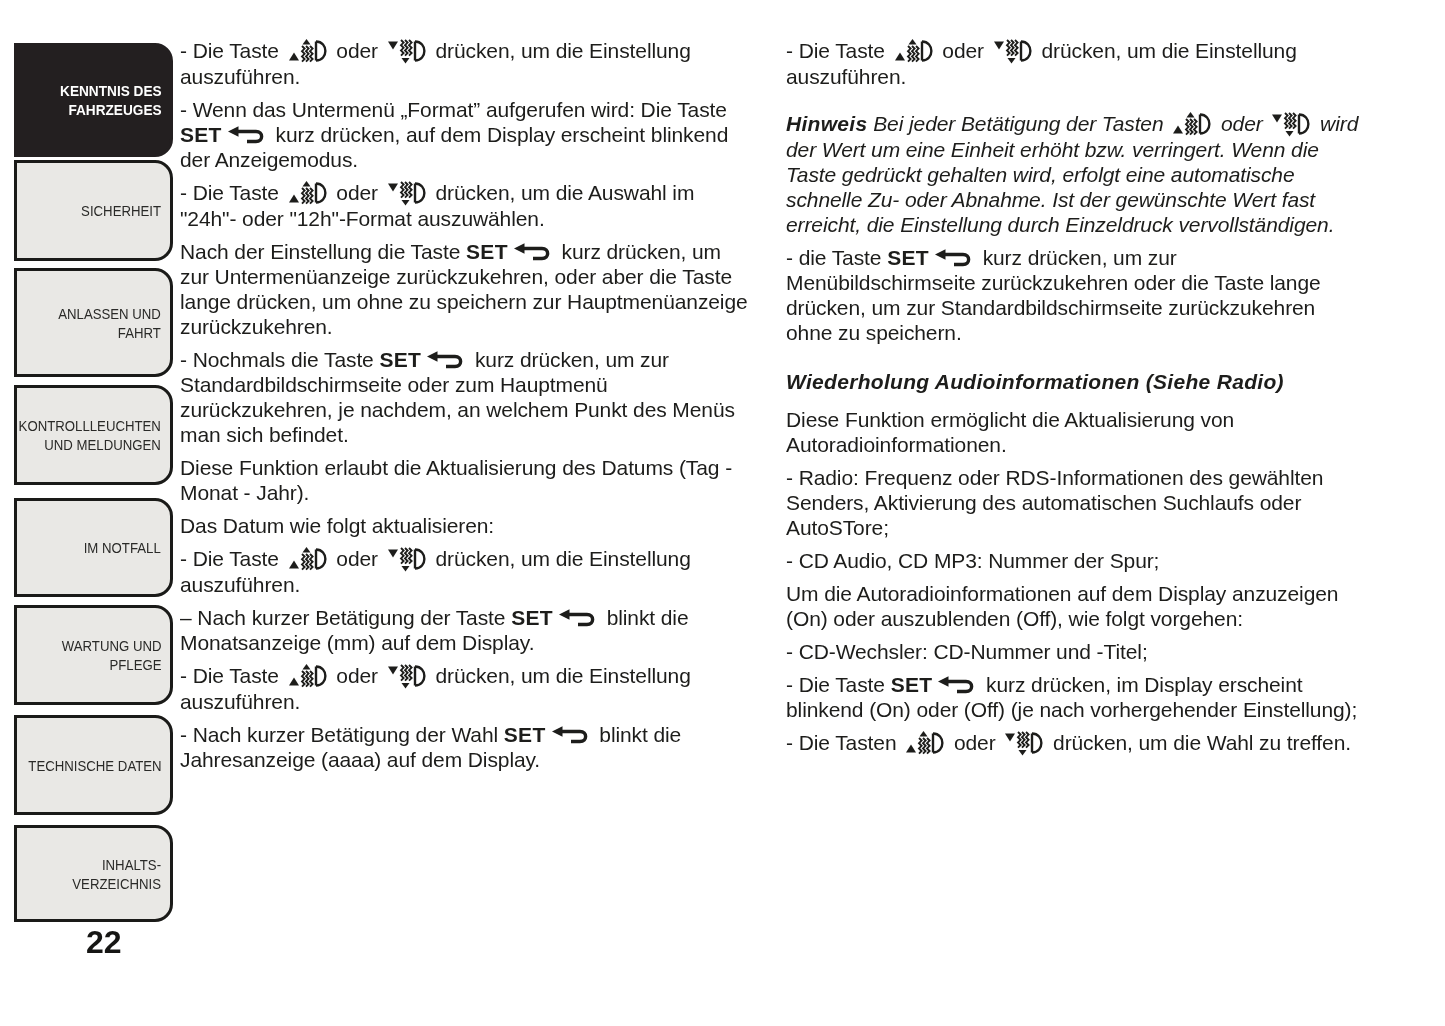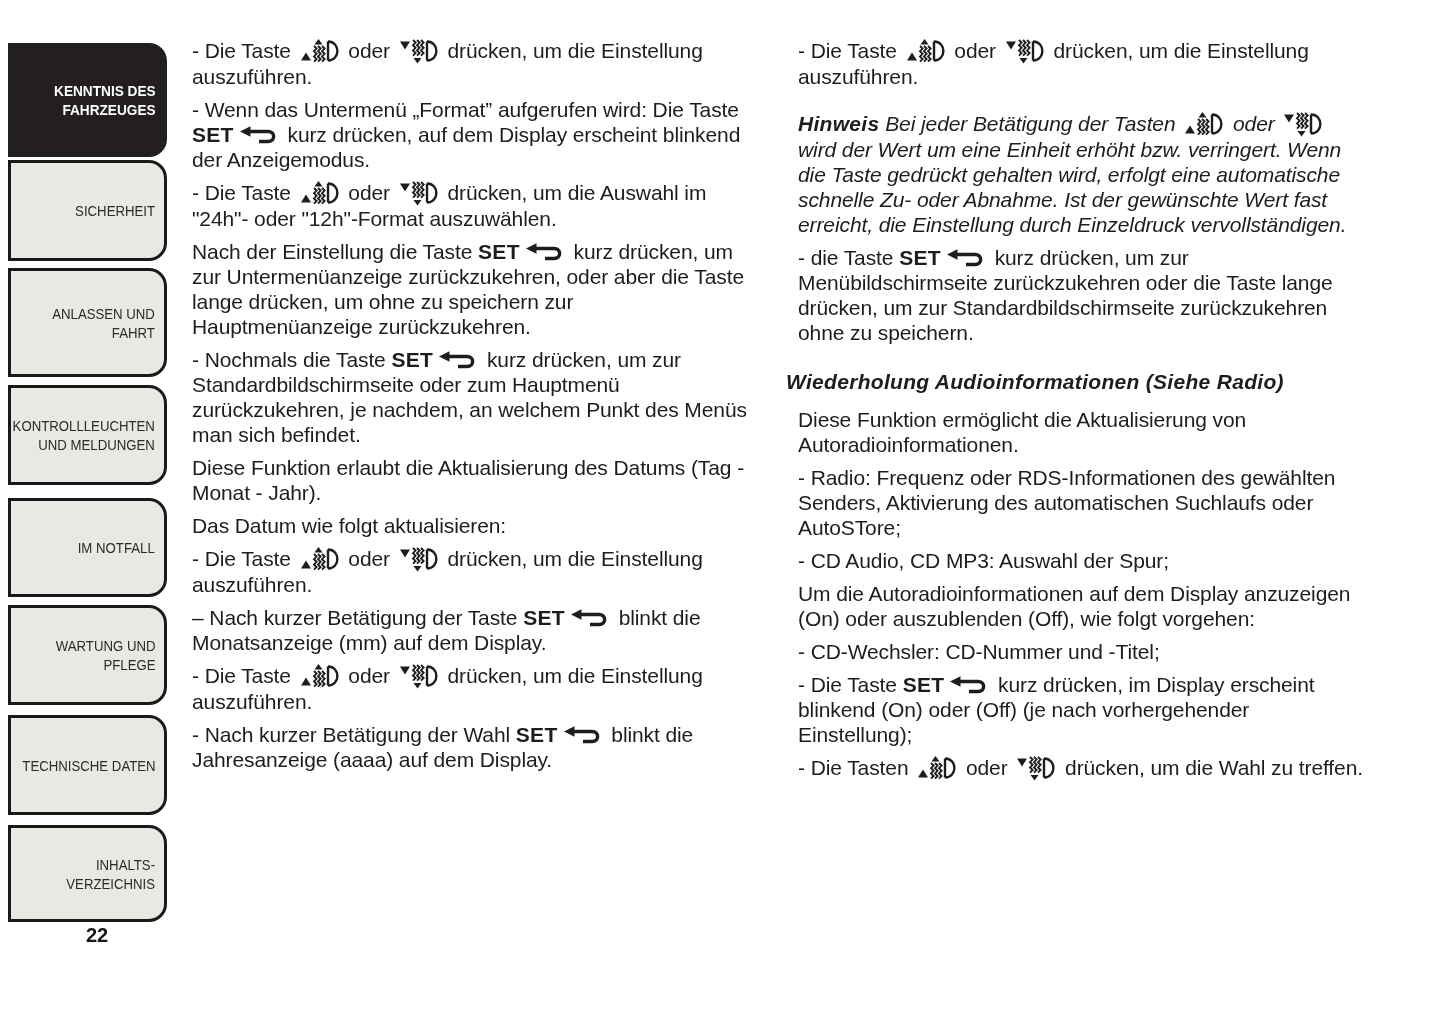--- a/index.html
+++ b/index.html
@@ -10,21 +10,21 @@
     --page-bg:#ffffff;
   }
   html,body{margin:0;padding:0;}
   body{
     width:1445px;height:1026px;position:relative;overflow:hidden;
     background:var(--page-bg);
     font-family:"Liberation Sans", sans-serif;
     color:var(--text);
   }
   
-  .sidebar{position:absolute;left:12px;top:0;width:170px;height:786px;}
+  .sidebar{position:absolute;left:18px;top:0;width:170px;height:786px;}
   .tab{
     position:absolute;left:-4px;width:159px;
     background:var(--tab-bg);
     border:3px solid var(--tab-border);
     border-radius:0 18px 18px 0;
     display:flex;align-items:center;justify-content:flex-end;
     box-sizing:border-box;
   }
   .tab.active{background:var(--tab-active-bg);border-color:var(--tab-active-bg);}
   .tab-label{
@@ -37,28 +37,28 @@
   .tab:nth-child(1){top:43px;height:114px;}
   .tab:nth-child(2){top:160px;height:101px;}
   .tab:nth-child(3){top:268px;height:109px;}
   .tab:nth-child(4){top:385px;height:100px;}
   .tab:nth-child(5){top:498px;height:99px;}
   .tab:nth-child(6){top:605px;height:100px;}
   .tab:nth-child(7){top:715px;height:100px;}
   .tab:nth-child(8){top:825px;height:97px;}
   .page-number{
     position:absolute;left:86px;top:924px;
-    font-size:20px;font-weight:700;color:#161614;
+    font-size:32px;font-weight:700;color:#161614;
   }
   
   .column{position:absolute;top:38px;}
   .column-left{left:180px;width:572px;}
   .column-right{left:786px;width:578px;}
   .para,.heading{
-    margin:0 0 8px 12px;
+    margin:0 0 8px 0;
     font-size:21px;line-height:25px;
     letter-spacing:-0.1px;
   }
   .heading{font-weight:700;margin:18px 0 13px 0;}
   .heading.spaced{margin-top:24px;font-style:italic;}
   .para.spaced{margin-top:22px;font-style:italic;}
   .bold{font-weight:700;letter-spacing:0.3px;}
   
   .icon{display:inline-block;margin:0 3px;color:var(--text);}
   .icon svg{display:inline-block;}
@@ -246,21 +246,21 @@
             <path d="M28 3.5 V22.5" fill="none" stroke="currentColor" stroke-width="2.4"></path>
             <path d="M28 3.5 C40.5 3.5 40.5 22.5 28 22.5" fill="none" stroke="currentColor" stroke-width="2.4"></path>
           </svg></span><span> wird der Wert um eine Einheit erhöht bzw. verringert. Wenn die Taste gedrückt gehalten wird, erfolgt eine automatische schnelle Zu- oder Abnahme. Ist der gewünschte Wert fast erreicht, die Einstellung durch Einzeldruck vervollständigen.</span></p>
       <p class="para"><span>- die Taste </span><span class="bold">SET</span><span class="icon icon-set-return"><svg width="40" height="20" viewBox="0 0 40 20">
             <polygon points="1,6.5 11.5,1.2 11.5,11.8" fill="currentColor"></polygon>
             <path d="M10 6.5 H29 C36.5 6.5 36.5 16.5 29 16.5 H20" fill="none" stroke="currentColor" stroke-width="3.4"></path>
           </svg></span><span> kurz drücken, um zur Menübildschirmseite zurückzukehren oder die Taste lange drücken, um zur Standardbildschirmseite zurückzukehren ohne zu speichern.</span></p>
       <h3 class="heading spaced"><span class="bold">Wiederholung Audioinformationen (Siehe Radio)</span></h3>
       <p class="para"><span>Diese Funktion ermöglicht die Aktualisierung von Autoradioinformationen.</span></p>
       <p class="para"><span>- Radio: Frequenz oder RDS-Informationen des gewählten Senders, Aktivierung des automatischen Suchlaufs oder AutoSTore;</span></p>
-      <p class="para"><span>- CD Audio, CD MP3: Auswahl der Spur;</span></p>
+      <p class="para"><span>- CD Audio, CD MP3: Nummer der Spur;</span></p>
       <p class="para"><span>Um die Autoradioinformationen auf dem Display anzuzeigen (On) oder auszublenden (Off), wie folgt vorgehen:</span></p>
       <p class="para"><span>- CD-Wechsler: CD-Nummer und -Titel;</span></p>
       <p class="para"><span>- Die Taste </span><span class="bold">SET</span><span class="icon icon-set-return"><svg width="40" height="20" viewBox="0 0 40 20">
             <polygon points="1,6.5 11.5,1.2 11.5,11.8" fill="currentColor"></polygon>
             <path d="M10 6.5 H29 C36.5 6.5 36.5 16.5 29 16.5 H20" fill="none" stroke="currentColor" stroke-width="3.4"></path>
           </svg></span><span> kurz drücken, im Display erscheint blinkend (On) oder (Off) (je nach vorhergehender Einstellung);</span></p>
       <p class="para"><span>- Die Tasten </span><span class="icon icon-beam-up"><svg width="40" height="26" viewBox="0 0 40 26">
             <polygon points="1,22.5 11,22.5 6,14.5" fill="currentColor"></polygon>
             <polygon points="18.5,1 14.5,6.5 22.5,6.5" fill="currentColor"></polygon>
             <path d="M14 0 l2.6 2.6 -2.6 2.6 2.6 2.6 -2.6 2.6 2.6 2.6 -2.6 2.6" fill="none" stroke="currentColor" stroke-width="1.9" transform="translate(0,8)"></path>

